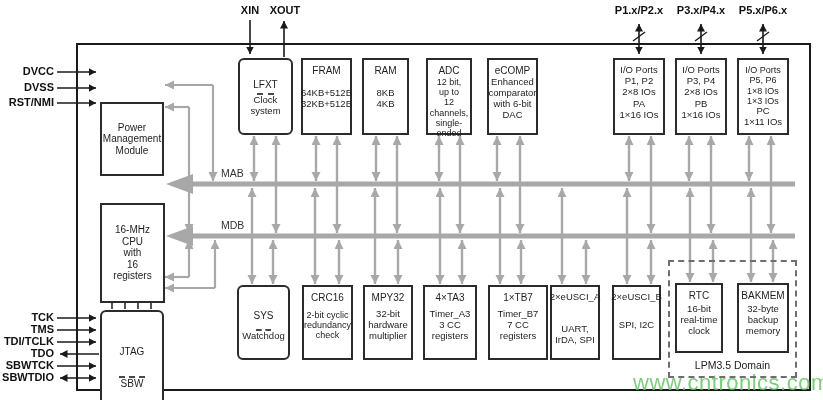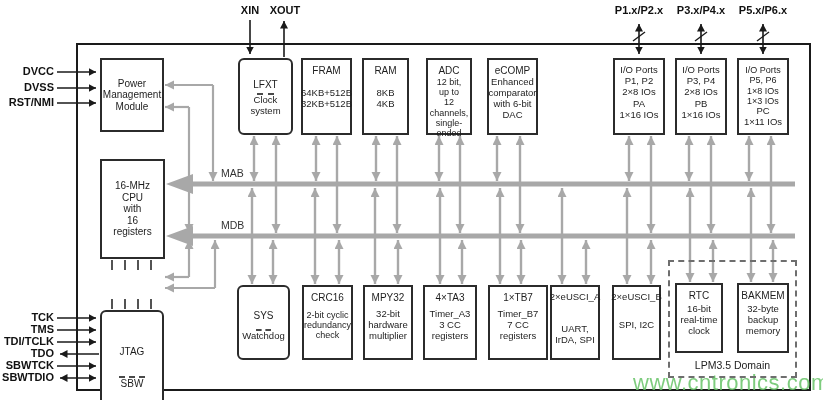--- a/index.html
+++ b/index.html
@@ -4,21 +4,21 @@
 <style>
   html,body{margin:0;padding:0;background:#fff;}
   #stage{position:relative;width:823px;height:400px;background:#fff;overflow:hidden;
          font-family:"Liberation Sans",sans-serif;color:#1d1d1d;}
   svg{position:absolute;left:0;top:0;}
   .blk{position:absolute;background:#fff;border:2px solid #2b2b2b;box-sizing:border-box;
        display:flex;flex-direction:column;align-items:center;text-align:center;
        font-size:10px;line-height:1.15;padding:5px 1px 11px;}
   .blk .title{white-space:pre-line;}
   .blk .sub{white-space:pre-line;margin:auto 0;font-size:9.5px;}
-  .blk.mid{justify-content:center;padding:2px 17px;}
+  .blk.mid{justify-content:center;padding:2px 17px;margin-top:44px;}
   .blk.mid .title{margin:auto 0;}
   .blk.split{padding:16px;border-radius:6px;}
   .stop{width:100%;display:flex;align-items:center;justify-content:center;white-space:pre-line;}
   .sdiv{width:92%;border-top:2px dashed #4a4a4a;height:0;}
   .sbot{width:100%;flex:1;display:flex;align-items:center;justify-content:center;white-space:pre-line;font-size:9.5px;}
   .pin{position:absolute;left:0;width:54px;text-align:right;font-weight:bold;font-size:11px;color:#111;}
   .plabel{position:absolute;top:4px;width:60px;text-align:center;font-weight:bold;font-size:11px;color:#111;}
   .buslabel{position:absolute;font-size:10.5px;color:#333;}
   .domainbox{position:absolute;left:668px;top:260px;width:129px;height:118px;
              border:2px dashed #6e6e6e;box-sizing:border-box;}

